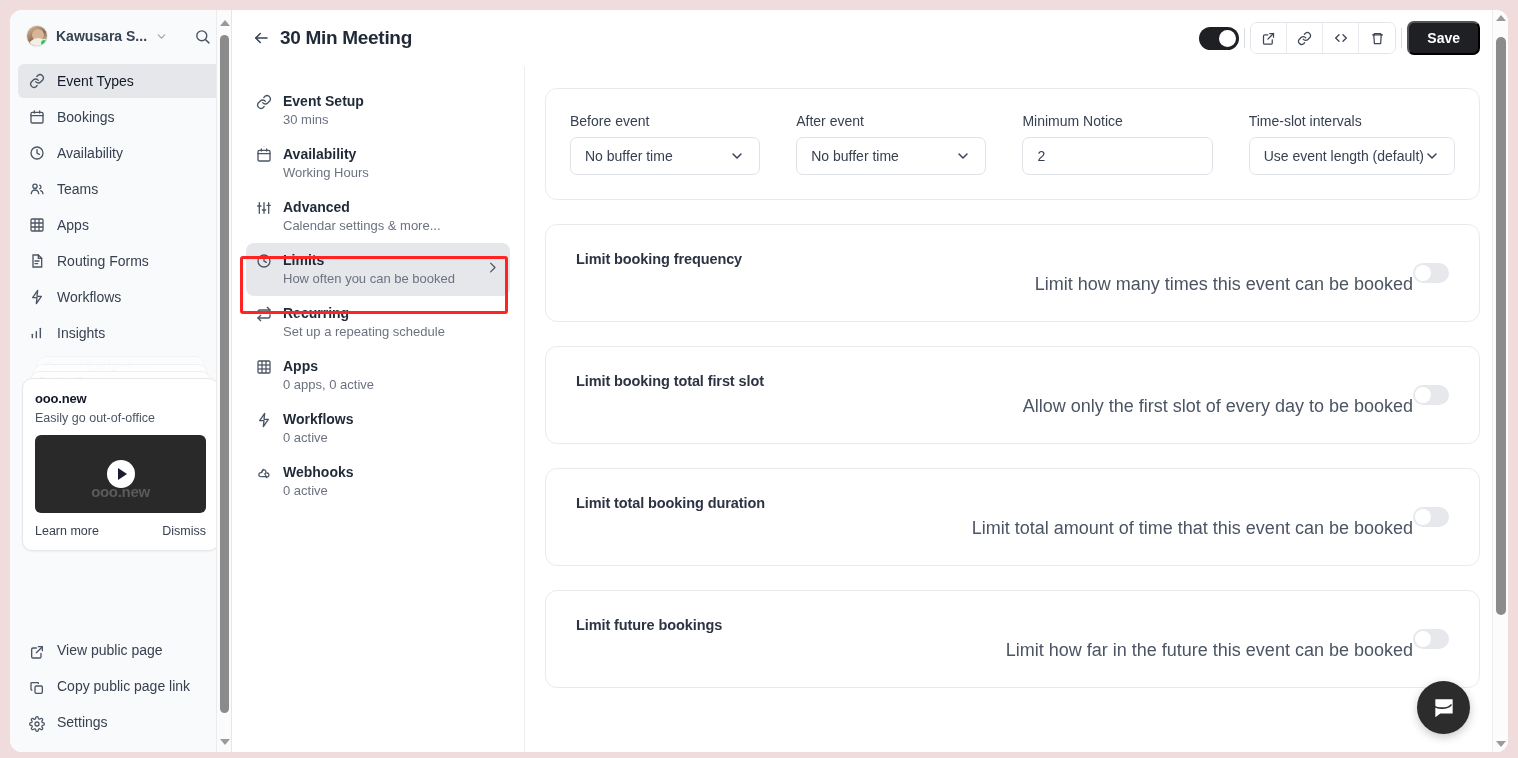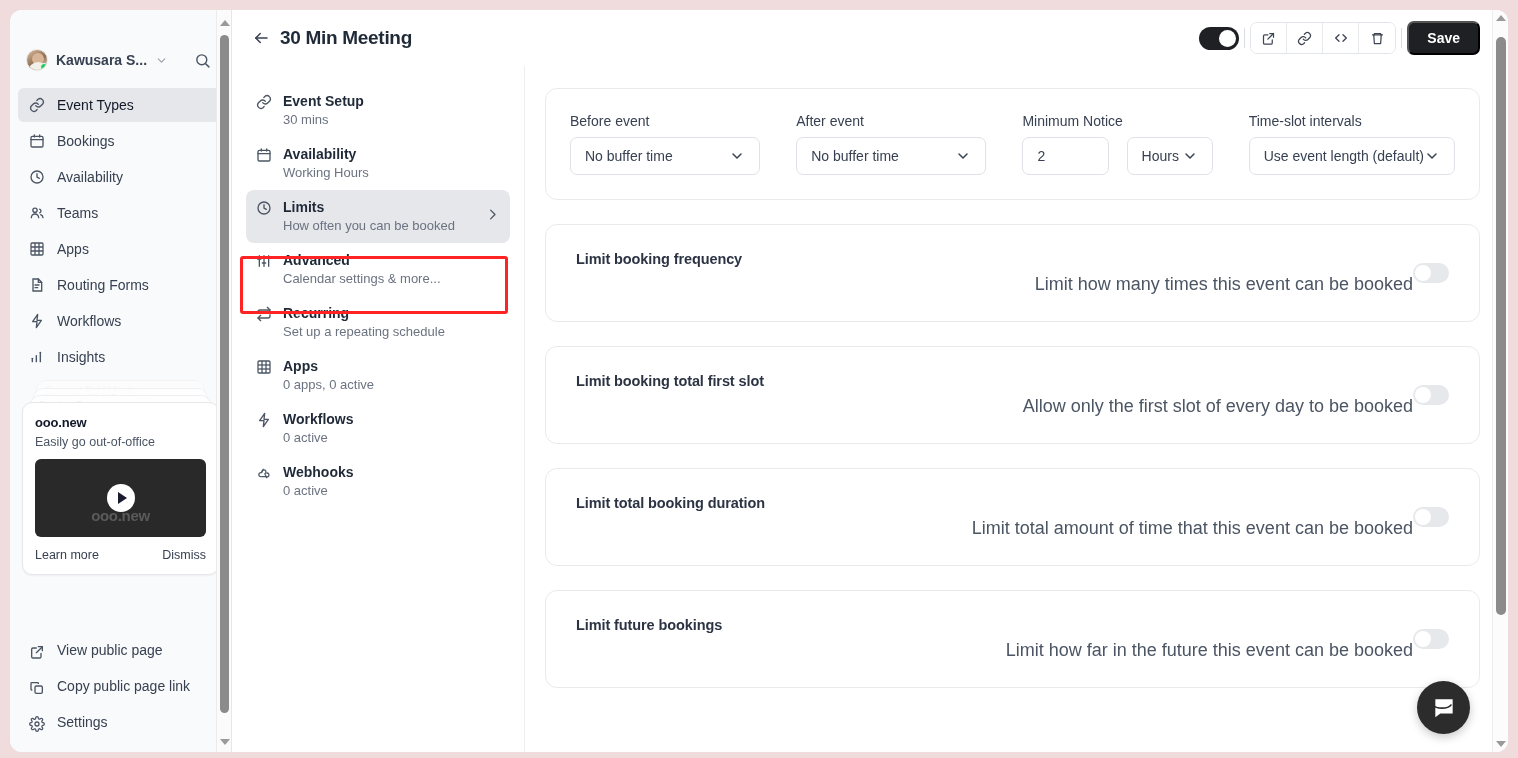--- a/index.html
+++ b/index.html
@@ -23,21 +23,21 @@
   .sidebar {
     position: relative;
     width: 222px;
     height: 742px;
     background: #f9fafb;
     border-right: 1px solid #e5e7eb;
     flex: 0 0 222px;
     overflow: hidden;
   }
   .sb-top {
-    padding: 32px 12px 0 12px;
+    padding: 8px 12px 0 12px;
   }
   .user-row {
     display: flex; align-items: center;
     gap: 8px;
     padding: 2px 4px 0 4px;
     height: 34px;
   }
   .avatar {
     position: relative;
     width: 22px; height: 22px;
@@ -529,52 +529,52 @@
                 <line x1="8" y1="3" x2="8" y2="6"></line>
                 <line x1="16" y1="3" x2="16" y2="6"></line>
               </svg>
           </span>
           <span class="sub-txt">
             <span class="t">Availability</span><br>
             <span class="s">Working Hours</span>
           </span>
         </div>
 
-        <div class="sub-item active">
-          <span class="sub-ic">
-            <svg width="16" height="16" viewBox="0 0 24 24" fill="none" stroke="currentColor" stroke-width="2" stroke-linecap="round">
-                <circle cx="12" cy="12" r="9"></circle>
-                <polyline points="12 7 12 12 15.5 14"></polyline>
-              </svg>
-          </span>
-          <span class="sub-txt">
-            <span class="t">Limits</span><br>
-            <span class="s">How often you can be booked</span>
-          </span>
-          <span class="sub-arrow">
-            <svg width="15" height="15" viewBox="0 0 24 24" fill="none" stroke="currentColor" stroke-width="2" stroke-linecap="round" stroke-linejoin="round">
-                <polyline points="9 5 16 12 9 19"></polyline>
-              </svg>
-          </span>
-        </div>
-
         <div class="sub-item">
           <span class="sub-ic">
             <svg width="16" height="16" viewBox="0 0 24 24" fill="none" stroke="currentColor" stroke-width="2" stroke-linecap="round">
                 <line x1="5" y1="4" x2="5" y2="20"></line>
                 <line x1="12" y1="4" x2="12" y2="20"></line>
                 <line x1="19" y1="4" x2="19" y2="20"></line>
                 <line x1="2.5" y1="9" x2="7.5" y2="9"></line>
                 <line x1="9.5" y1="15" x2="14.5" y2="15"></line>
                 <line x1="16.5" y1="8" x2="21.5" y2="8"></line>
               </svg>
           </span>
           <span class="sub-txt">
             <span class="t">Advanced</span><br>
             <span class="s">Calendar settings &amp; more...</span>
+          </span>
+        </div>
+
+        <div class="sub-item active">
+          <span class="sub-ic">
+            <svg width="16" height="16" viewBox="0 0 24 24" fill="none" stroke="currentColor" stroke-width="2" stroke-linecap="round">
+                <circle cx="12" cy="12" r="9"></circle>
+                <polyline points="12 7 12 12 15.5 14"></polyline>
+              </svg>
+          </span>
+          <span class="sub-txt">
+            <span class="t">Limits</span><br>
+            <span class="s">How often you can be booked</span>
+          </span>
+          <span class="sub-arrow">
+            <svg width="15" height="15" viewBox="0 0 24 24" fill="none" stroke="currentColor" stroke-width="2" stroke-linecap="round" stroke-linejoin="round">
+                <polyline points="9 5 16 12 9 19"></polyline>
+              </svg>
           </span>
         </div>
 
         <div class="sub-item">
           <span class="sub-ic">
             <svg width="16" height="16" viewBox="0 0 24 24" fill="none" stroke="currentColor" stroke-width="2" stroke-linecap="round" stroke-linejoin="round">
                 <polyline points="17 2 21 6 17 10"></polyline>
                 <path d="M3 11V9a3 3 0 0 1 3-3h15"></path>
                 <polyline points="7 22 3 18 7 14"></polyline>
                 <path d="M21 13v2a3 3 0 0 1-3 3H3"></path>
@@ -656,28 +656,20 @@
                     </svg>
                 </span>
               </div>
             </div>
             <div>
               <div class="field-label">Minimum Notice</div>
               <div class="row2">
                 <div class="txtinput">
                   <span>2</span>
                 </div>
-                <div class="select">
-                  <span class="cv">Hours</span>
-                  <span class="cav">
-                    <svg width="16" height="16" viewBox="0 0 24 24" fill="none" stroke="currentColor" stroke-width="2.2" stroke-linecap="round" stroke-linejoin="round">
-                        <polyline points="6 9 12 15 18 9"></polyline>
-                      </svg>
-                  </span>
-                </div>
               </div>
             </div>
             <div>
               <div class="field-label">Time-slot intervals</div>
               <div class="select">
                 <span class="cv">Use event length (default)</span>
                 <span class="cav">
                   <svg width="16" height="16" viewBox="0 0 24 24" fill="none" stroke="currentColor" stroke-width="2.2" stroke-linecap="round" stroke-linejoin="round">
                       <polyline points="6 9 12 15 18 9"></polyline>
                     </svg>

